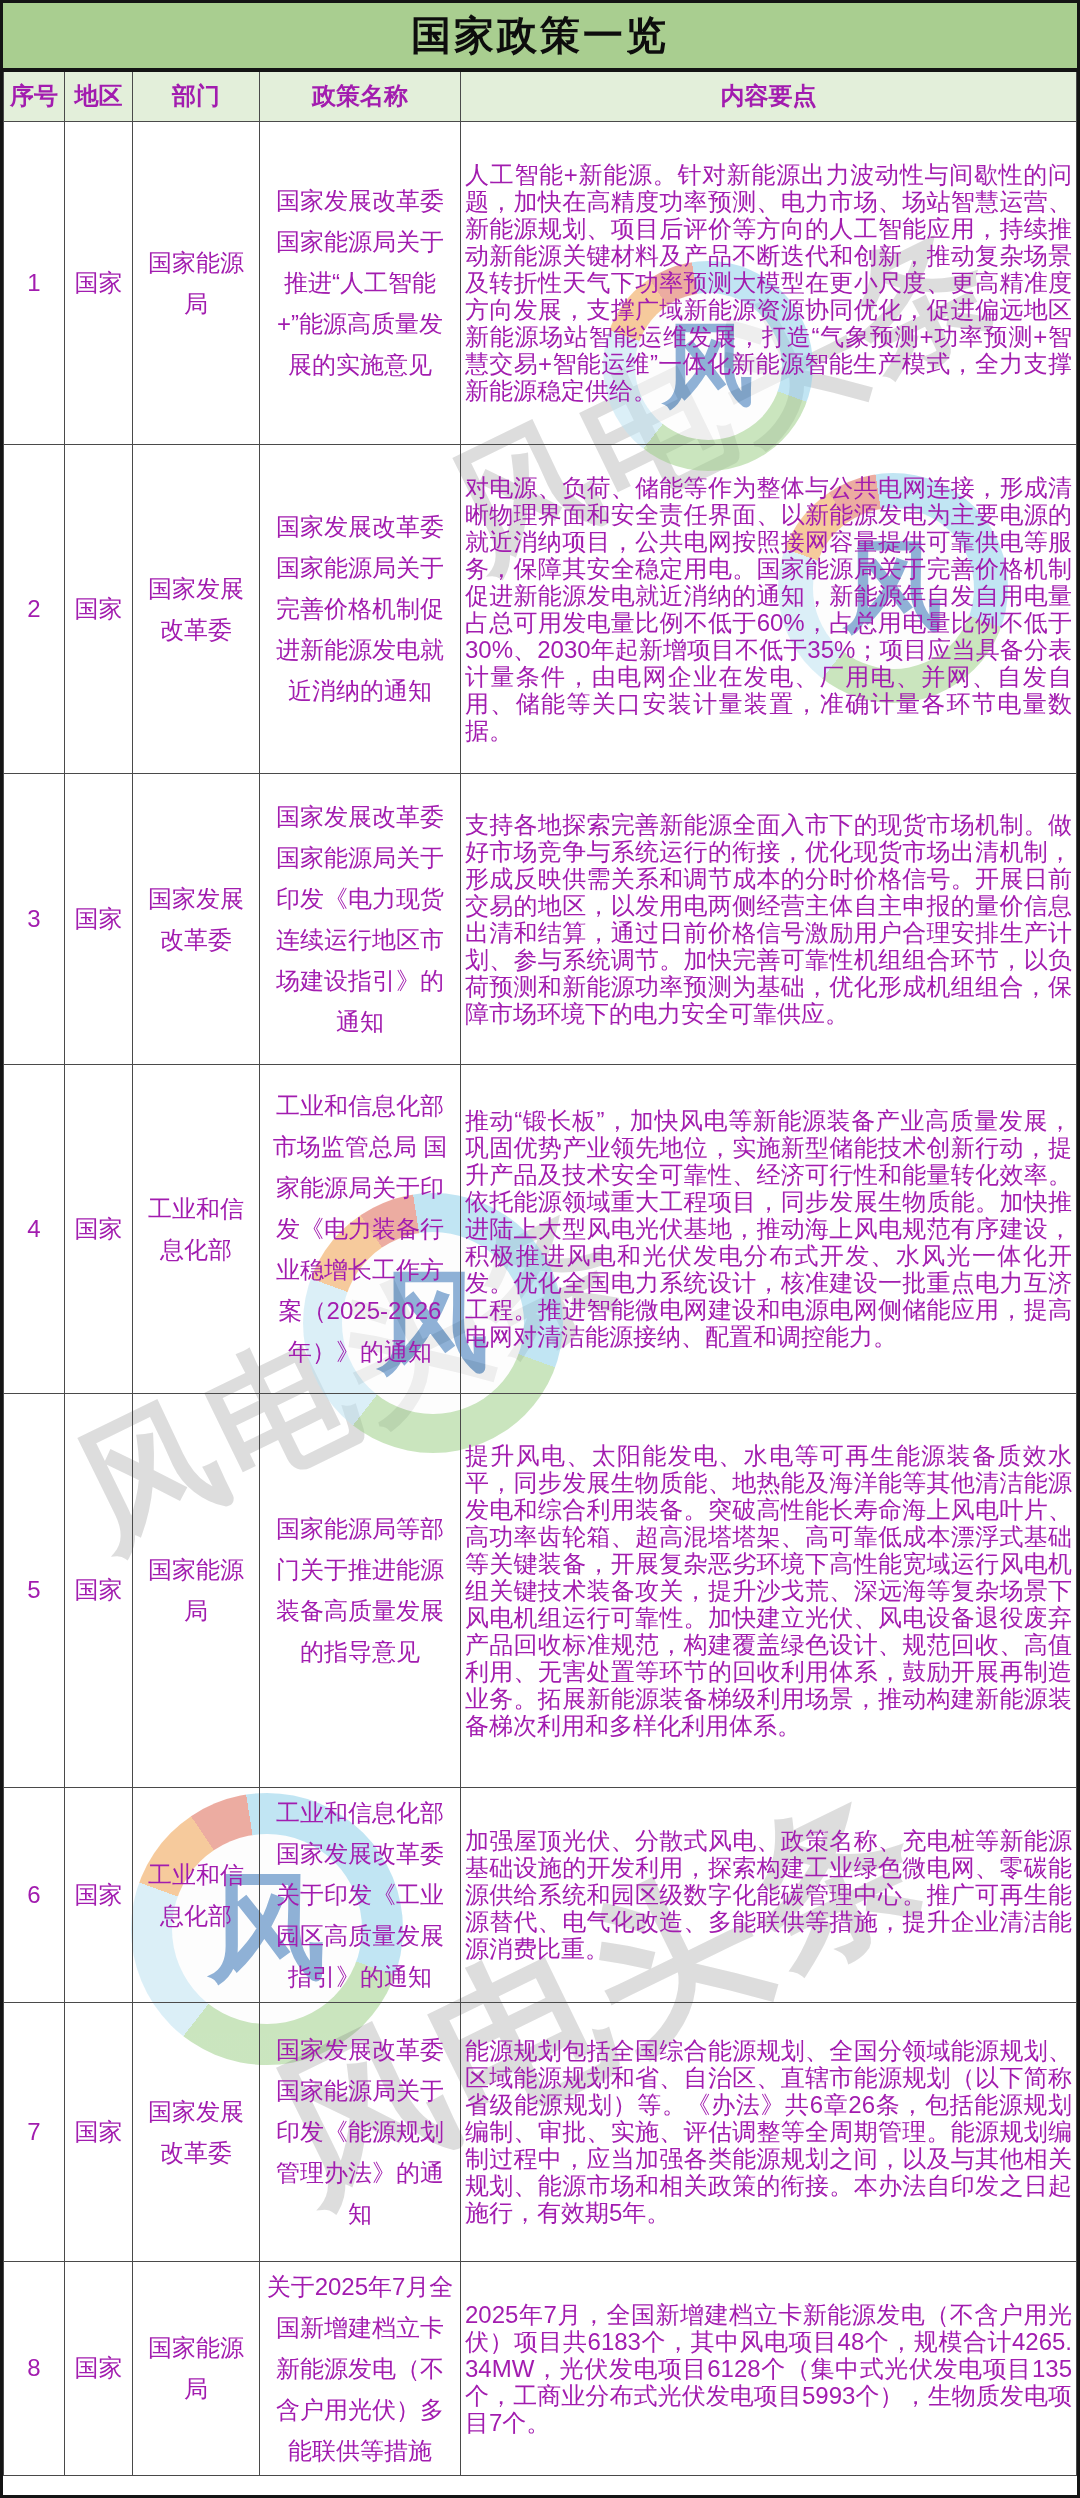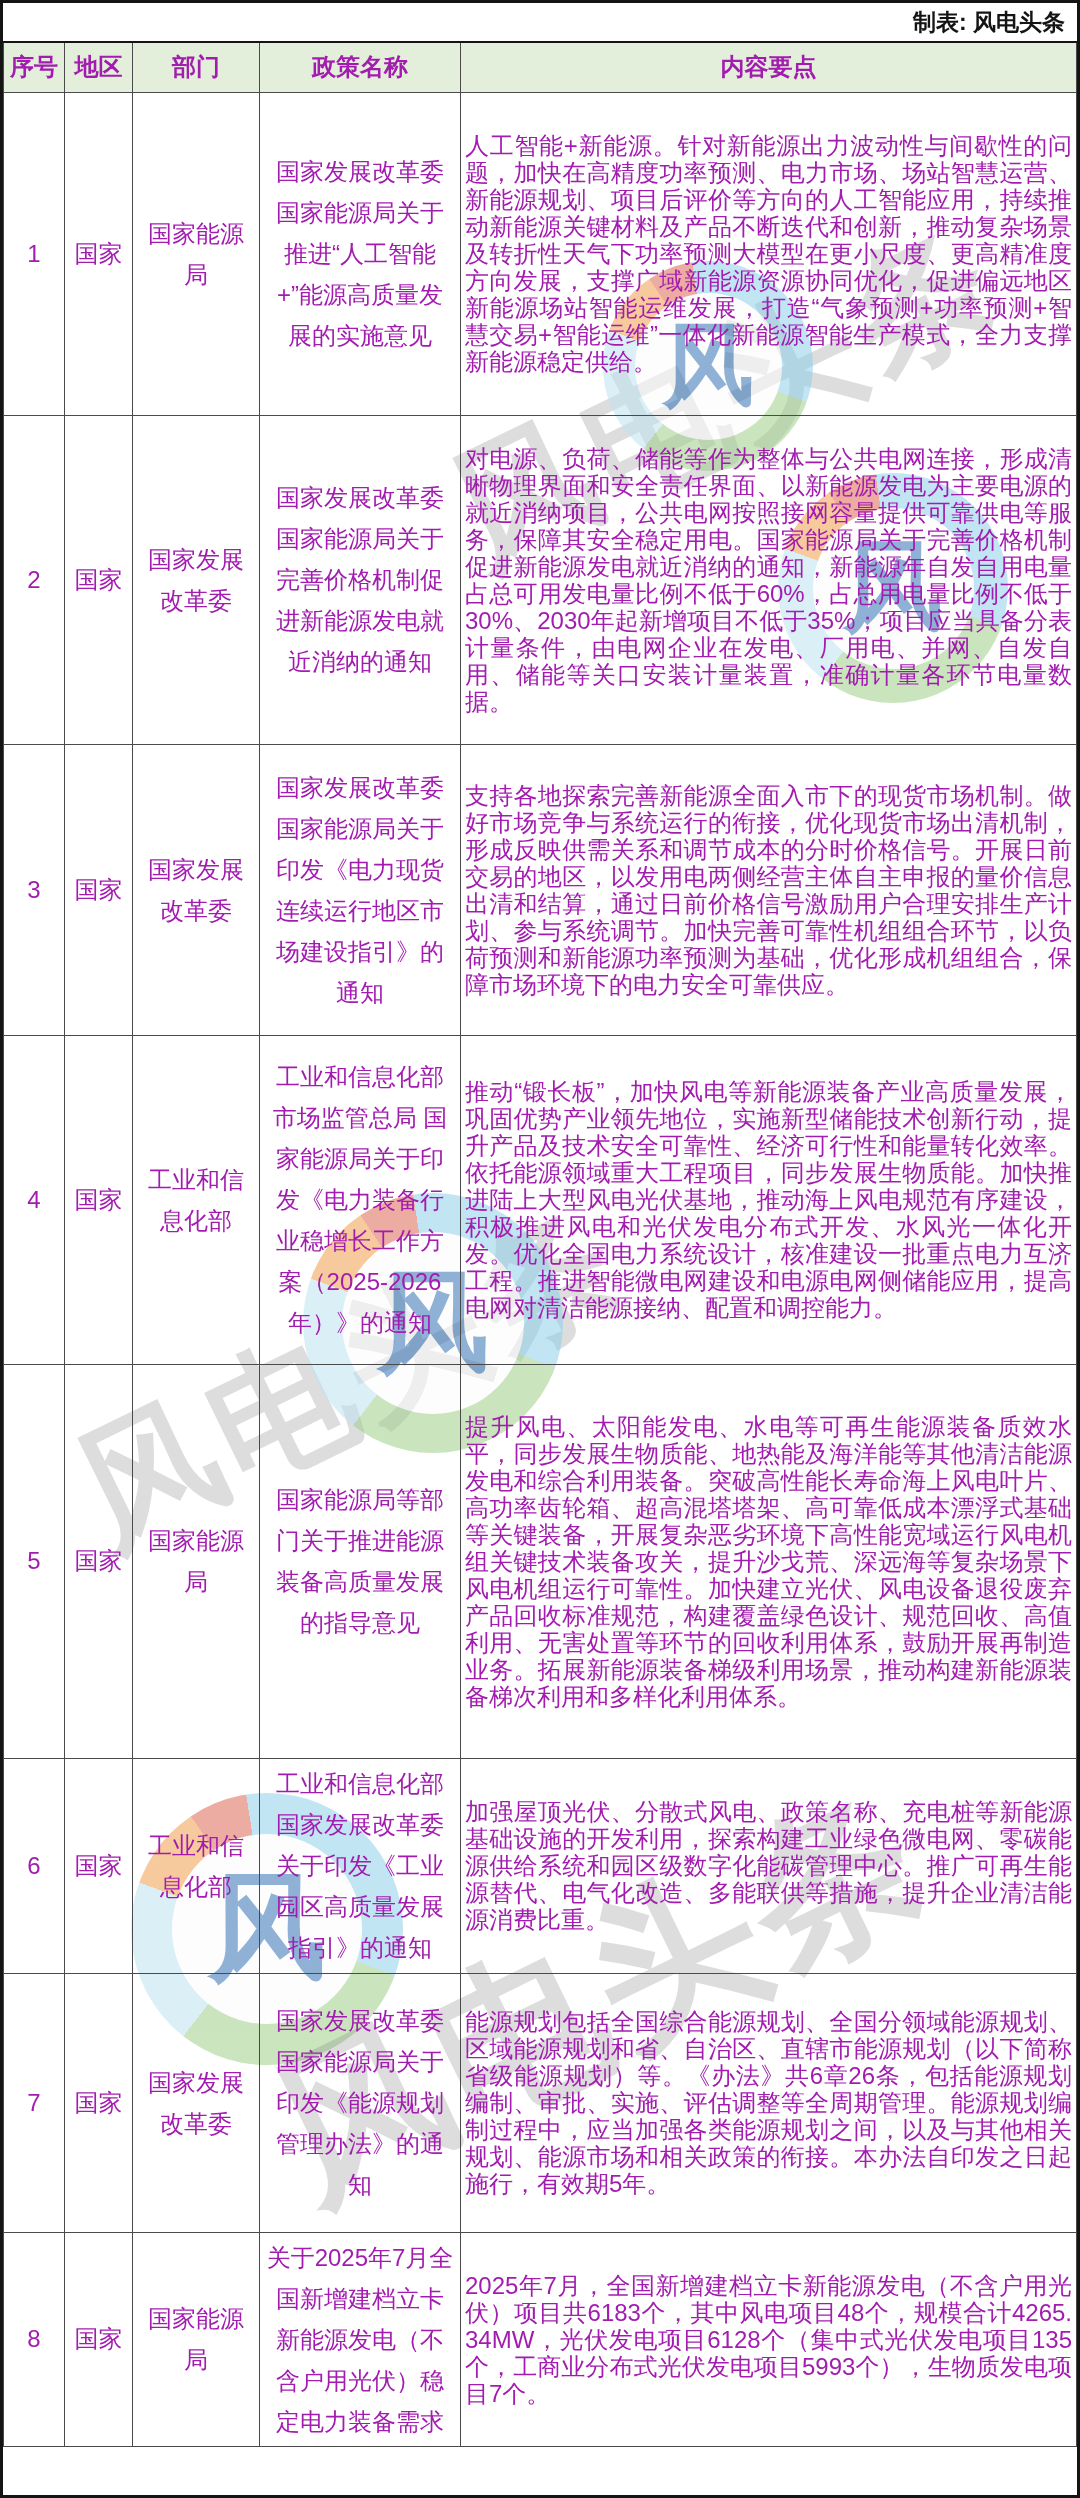--- a/index.html
+++ b/index.html
@@ -99,21 +99,21 @@
     <div class="wm-logo" style="left:300px;top:1190px;width:260px;height:260px;">
       <div class="inner" style="font-size:112px;">风</div>
     </div>
     <div class="wm-logo" style="left:128px;top:1790px;width:272px;height:272px;">
       <div class="inner" style="font-size:118px;">风</div>
     </div>
     <div class="wm-text" style="left:250px;top:1880px;font-size:168px;">风电头条</div>
   </div>
 
   <div class="content">
-    <div class="credit">制表: 风电头条</div>
+    <div class="title-bar">国家政策一览</div>
 
     <table class="policy">
       <colgroup>
         <col class="w-no">
           <col class="w-region">
           <col class="w-dept">
           <col class="w-policy">
           <col class="w-content">
       </colgroup>
       <thead>
@@ -172,19 +172,19 @@
           <td class="c-no">7</td>
           <td class="c-region">国家</td>
           <td class="c-dept">国家发展改革委</td>
           <td class="c-policy">国家发展改革委 国家能源局关于印发《能源规划管理办法》的通知</td>
           <td class="c-content">能源规划包括全国综合能源规划、全国分领域能源规划、区域能源规划和省、自治区、直辖市能源规划（以下简称省级能源规划）等。《办法》共6章26条，包括能源规划编制、审批、实施、评估调整等全周期管理。能源规划编制过程中，应当加强各类能源规划之间，以及与其他相关规划、能源市场和相关政策的衔接。本办法自印发之日起施行，有效期5年。</td>
         </tr>
         <tr class="row-h8">
           <td class="c-no">8</td>
           <td class="c-region">国家</td>
           <td class="c-dept">国家能源局</td>
-          <td class="c-policy">关于2025年7月全国新增建档立卡新能源发电（不含户用光伏）稳定电力装备需求</td>
+          <td class="c-policy">关于2025年7月全国新增建档立卡新能源发电（不含户用光伏）多能联供等措施</td>
           <td class="c-content">2025年7月，全国新增建档立卡新能源发电（不含户用光伏）项目共6183个，其中风电项目48个，规模合计4265.34MW，光伏发电项目6128个（集中式光伏发电项目135个，工商业分布式光伏发电项目5993个），生物质发电项目7个。</td>
         </tr>
       </tbody>
     </table>
   </div>
 </div>
 
 </body></html>

